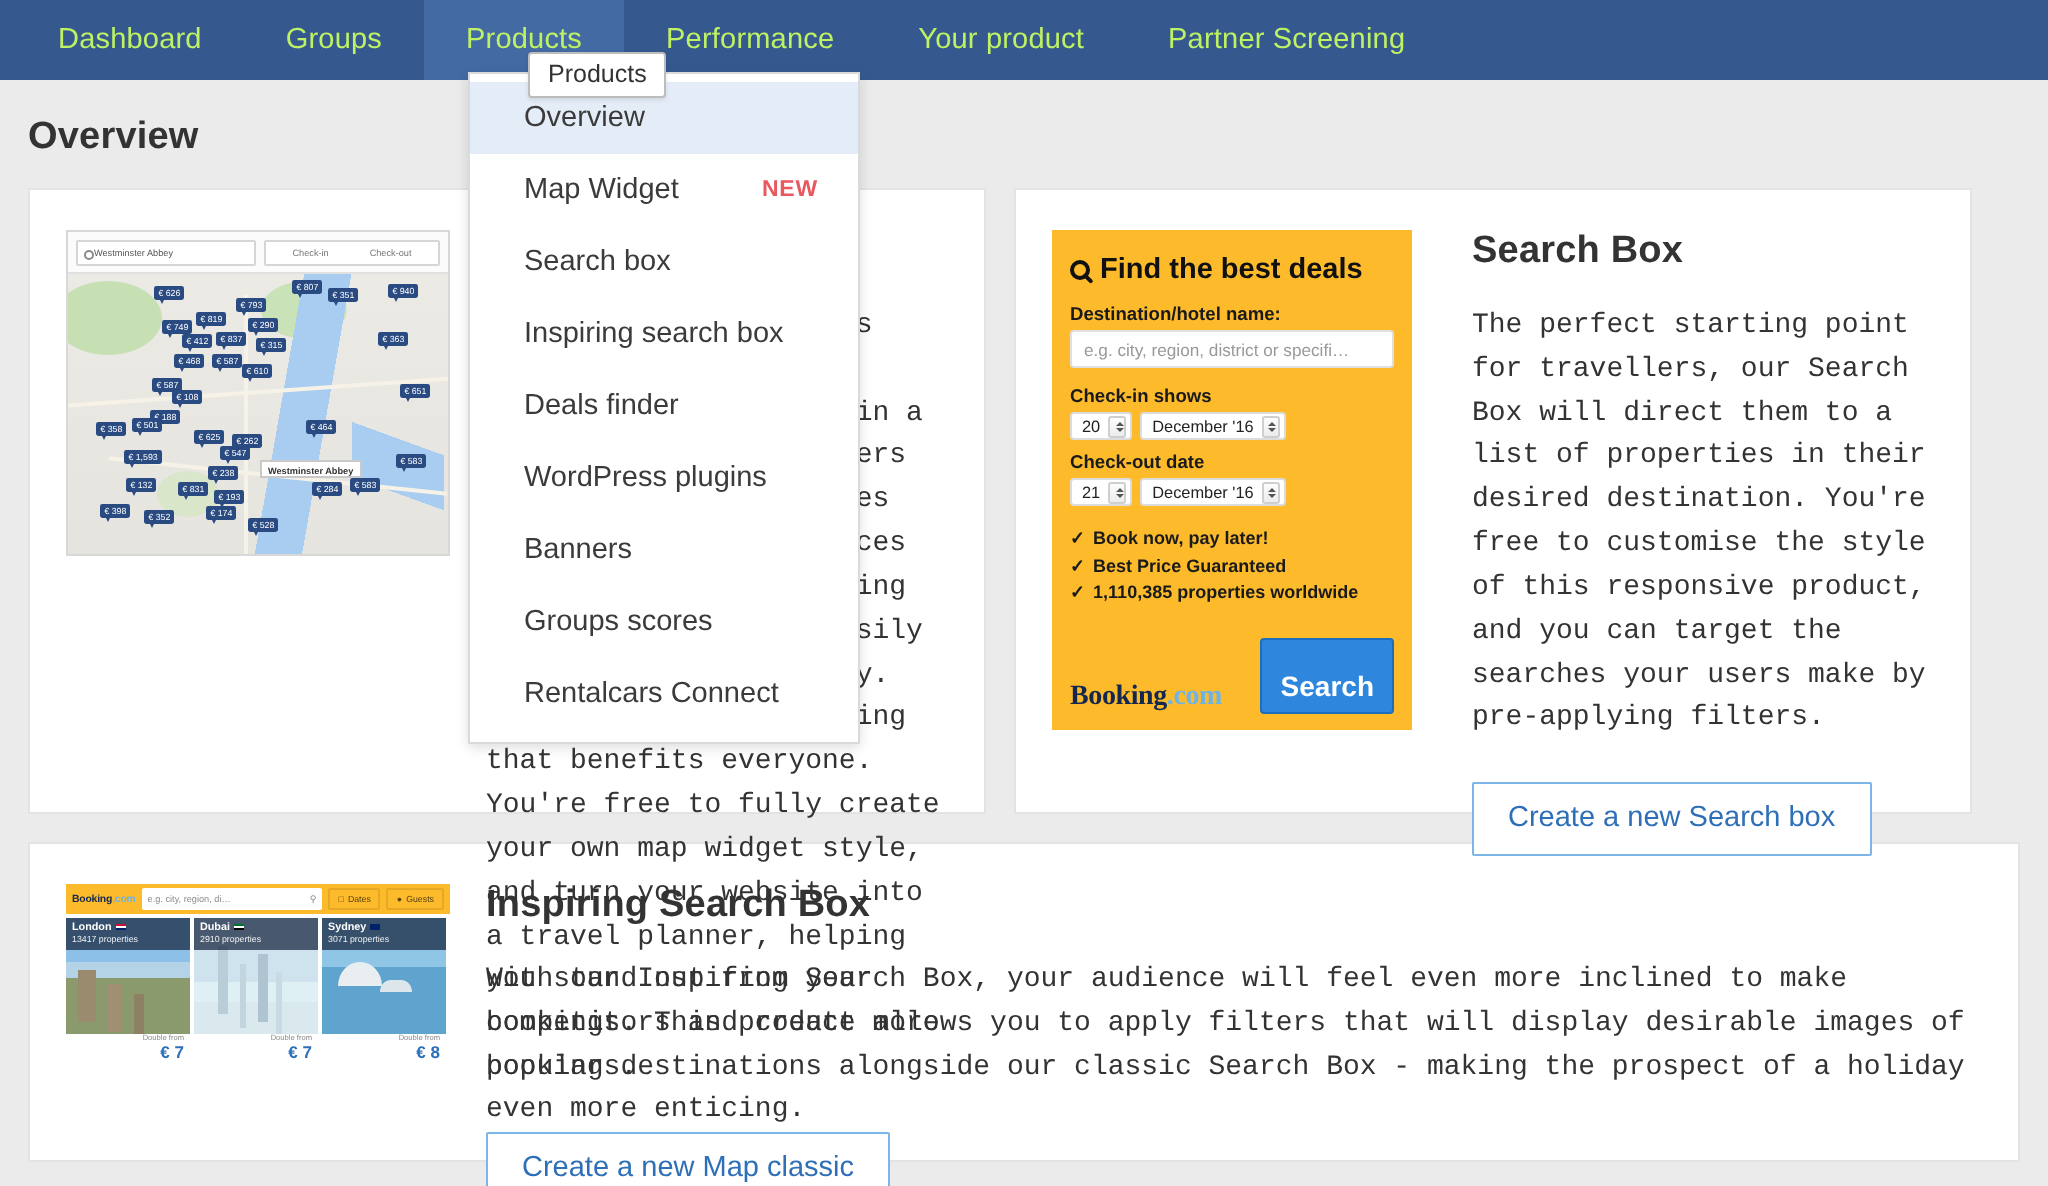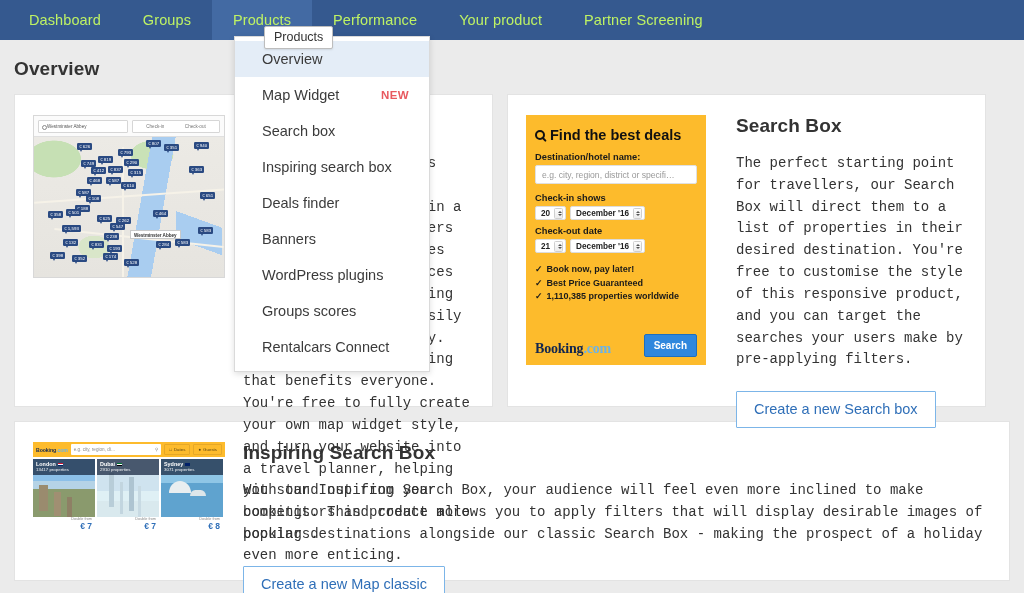--- a/index.html
+++ b/index.html
@@ -242,21 +242,21 @@
     padding-left: 6px;
     margin-bottom: 9px;
   }
   .sb-daterow { display: flex; gap: 4px; margin-bottom: 6px; }
   .sb-select {
     background: #ffffff;
     border: 1px solid #dcdcdc;
     border-radius: 2px;
     height: 14px;
     display: flex; align-items: center;
-    font-size: 8.2px; font-weight: bold;
+    font-size: 8.2px; font-weight: normal;
     color: #222;
     padding: 0 2px 0 5px;
     gap: 4px;
     justify-content: center;
   }
   .sb-stepper {
     width: 9px; height: 11px;
     background: linear-gradient(#fdfdfd,#ececec);
     border: 1px solid #cfcfcf;
     border-radius: 1.5px;
@@ -279,22 +279,22 @@
     position: absolute; left: 9px; right: 9px; bottom: 8px;
     display: flex; align-items: flex-end; justify-content: space-between;
   }
   .sb-logo { font-size: 14px; font-weight: bold; letter-spacing: -.2px; font-family: Liberation Serif, serif; }
   .sb-logo .b { color: #13274f; }
   .sb-logo .c { color: #6bb3e8; }
   .sb-searchbtn {
     background: #2f87dd;
     border: 1px solid #1c6fc0;
     color: #ffffff;
-    font-size: 10px; font-weight: bold;
-    padding: 5px 9px 5px;
+    font-size: 14px; font-weight: bold;
+    padding: 15px 9px 5px;
     border-radius: 2px;
     cursor: pointer;
   }
 
   
   .card-full {
     background: #ffffff;
     border: 1px solid #e3e3e3;
     margin: 14px 14px 0 14px;
     height: 160px;
@@ -632,26 +632,26 @@
     <div class="dd-item">
         <span>Search box</span>
       </div>
     <div class="dd-item">
         <span>Inspiring search box</span>
       </div>
     <div class="dd-item">
         <span>Deals finder</span>
       </div>
     <div class="dd-item">
+        <span>WordPress plugins</span>
+      </div>
+    <div class="dd-item">
         <span>Banners</span>
       </div>
     <div class="dd-item">
-        <span>WordPress plugins</span>
-      </div>
-    <div class="dd-item">
         <span>Groups scores</span>
       </div>
     <div class="dd-item">
         <span>Rentalcars Connect</span>
       </div>
   </div>
 
 </div>
 
 </body></html>

